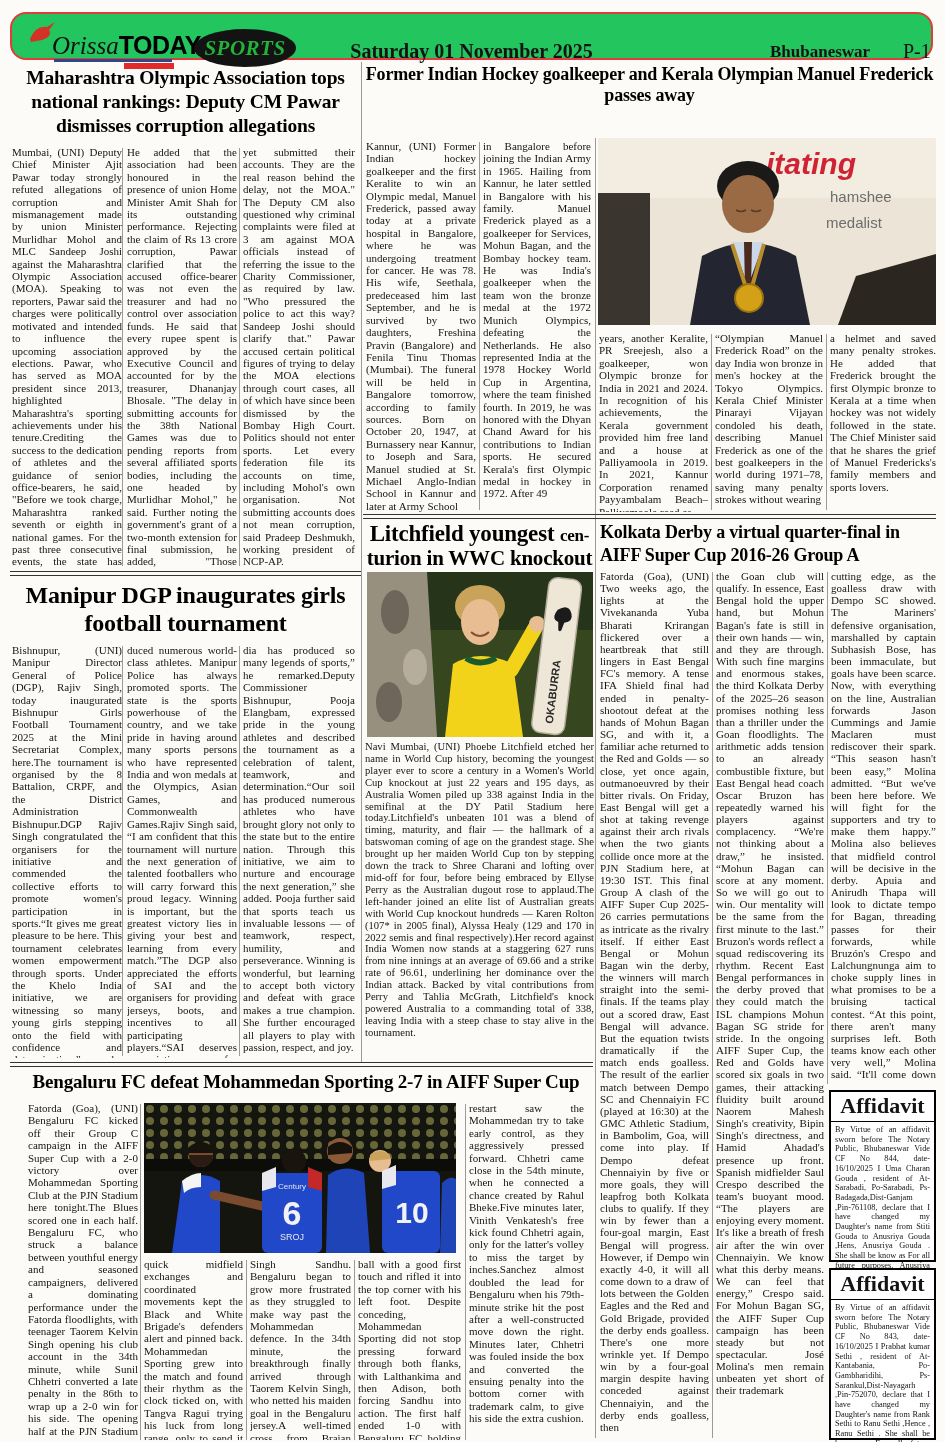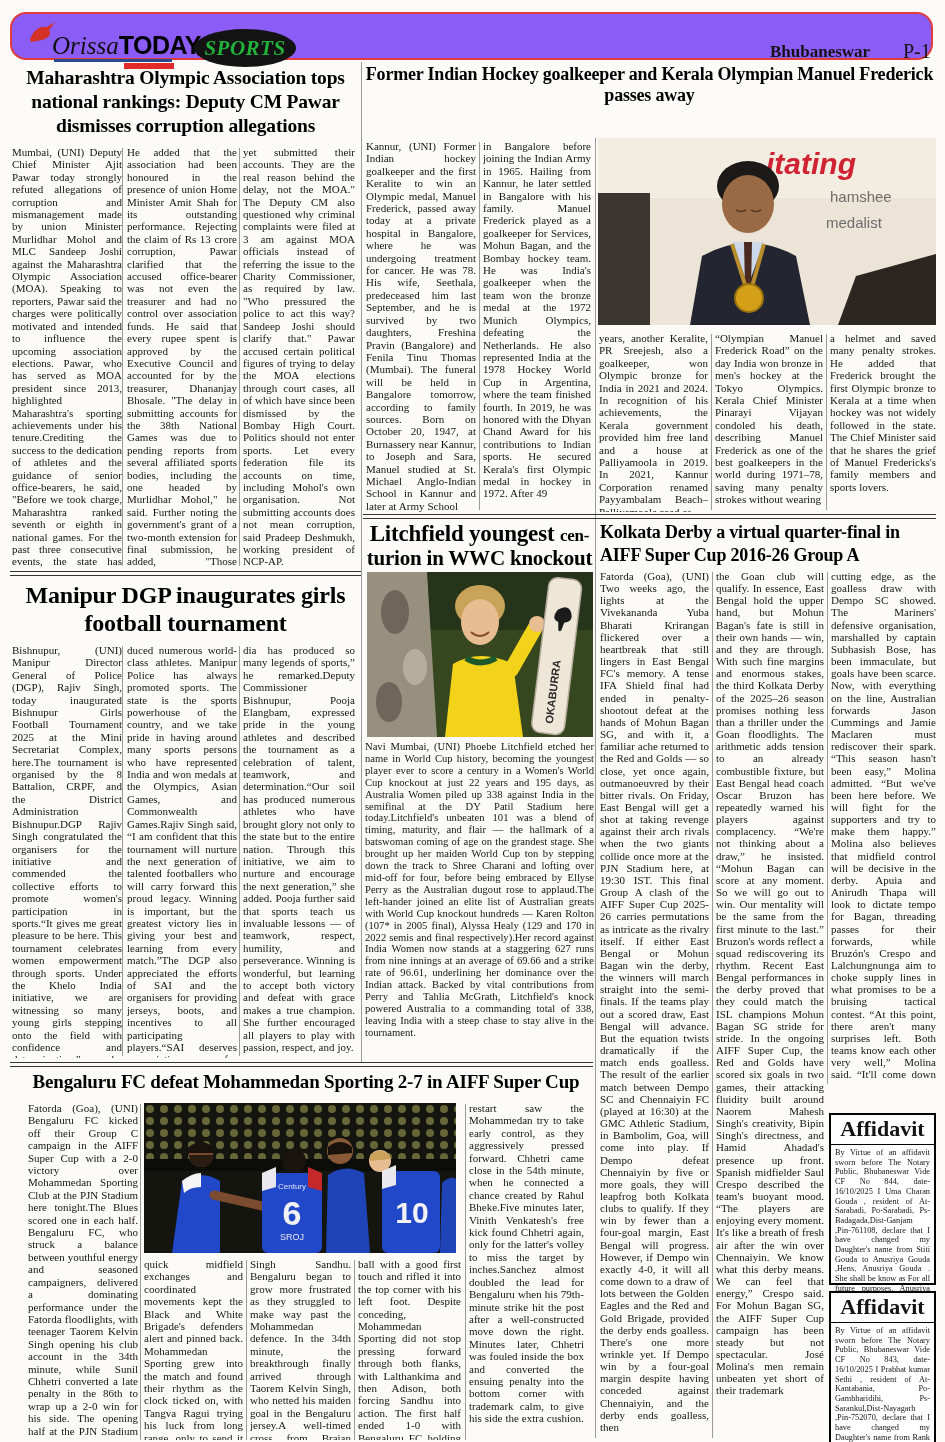--- a/index.html
+++ b/index.html
@@ -7,36 +7,36 @@
        font-family:"Liberation Serif","DejaVu Serif",serif;color:#141414;}
   .abs{position:absolute;}
   .col{position:absolute;font:11px/12.4px "Liberation Serif","DejaVu Serif",serif;
        text-align:justify;overflow:hidden;color:#151515;word-spacing:.2px;}
   .col.tall{line-height:12.15px;}
   .hl{position:absolute;font-family:"Liberation Serif","DejaVu Serif",serif;font-weight:bold;
       color:#000;text-align:center;letter-spacing:-.2px;}
   .vrule{position:absolute;width:1px;background:#9a9a9a;}
   .hrule2{position:absolute;height:3px;border-top:1px solid #333;border-bottom:1px solid #333;}
   
-  .masthead{position:absolute;left:10px;top:12px;width:919px;height:44px;background:#8b5cf6;
+  .masthead{position:absolute;left:10px;top:12px;width:919px;height:44px;background:#22c55e;
             border:2.5px solid #e23b3b;border-radius:16px;}
   .brand{position:absolute;left:40px;top:17px;white-space:nowrap;}
   .brand .it{font:italic 25px "Liberation Serif",serif;color:#101010;}
   .brand .bd{font:bold 25px "Liberation Sans","DejaVu Sans",sans-serif;color:#000;letter-spacing:-.5px;}
   .brand-blue{position:absolute;left:42px;top:45px;width:118px;height:3px;background:#2b4a8b;}
   .brand-red{position:absolute;left:112px;top:49px;width:50px;height:6px;background:#e22a2a;}
   .sports-oval{position:absolute;left:182px;top:15px;width:102px;height:38px;background:#131313;
                border-radius:50%;display:flex;align-items:center;justify-content:center;}
   .sports-oval span{font:bold italic 21px "Liberation Serif",serif;color:#22b33a;letter-spacing:.5px;}
   .mast-date{position:absolute;left:0;right:0;top:26px;text-align:center;
              font:bold 20px "Liberation Serif",serif;}
   .mast-city{position:absolute;left:758px;top:28px;font:bold 17px "Liberation Serif",serif;}
   .mast-page{position:absolute;left:891px;top:26px;font:20px "Liberation Serif",serif;}
   
-  .affi{position:absolute;left:829px;width:107px;border:2px solid #000;background:#fff;box-sizing:border-box;margin-top:23px;}
+  .affi{position:absolute;left:829px;width:107px;border:2px solid #000;background:#fff;box-sizing:border-box;}
   .affi-title{font:bold 22px "Liberation Serif",serif;text-align:center;border-bottom:1.5px solid #000;
               padding:1px 0 2px;}
   .affi-body{font:8.3px/9.7px "Liberation Serif",serif;text-align:justify;padding:3px 4px 1px;}
   .affi-sign{font:bold 11px "Liberation Serif",serif;padding:0 4px 3px;}
   .photo{position:absolute;overflow:hidden;}
   .photo svg{display:block;}
 </style>
 </head>
 <body>
 
@@ -45,20 +45,21 @@
     <path d="M2,19 Q8,5 19,7 L27,2 L21,10 Q25,16 14,20 L3,22 Z" fill="#d63126"></path>
   </svg>
   <div class="brand">
     <span class="it">Orissa</span><span class="bd">TODAY</span>
   </div>
   <div class="brand-blue"></div>
   <div class="brand-red"></div>
   <div class="sports-oval">
     <span>SPORTS</span>
   </div>
+  <div class="mast-date">Saturday 01 November 2025</div>
   <div class="mast-city">Bhubaneswar</div>
   <div class="mast-page">P-1</div>
 </div>
 
 <div class="vrule" style="left:361px;top:62px;height:1000px"></div>
 <div class="vrule" style="left:595px;top:138px;height:1300px"></div>
 
 <div class="hl" style="left:10px;top:66px;width:351px;font-size:19.5px;line-height:1.22">Maharashtra Olympic Association tops national rankings: Deputy CM Pawar dismisses corruption allegations</div>
 <div class="col" style="left:12px;top:146px;width:110px;height:422px">Mumbai, (UNI) Deputy Chief Minister Ajit Pawar today strongly refuted allegations of corruption and mismanagement made by union Minister Murlidhar Mohol and MLC Sandeep Joshi against the Maharashtra Olympic Association (MOA). Speaking to reporters, Pawar said the charges were politically motivated and intended to influence the upcoming association elections. Pawar, who has served as MOA president since 2013, highlighted Maharashtra's sporting achievements under his tenure.Crediting the success to the dedication of athletes and the guidance of senior office-bearers, he said, "Before we took charge, Maharashtra ranked seventh or eighth in national games. For the past three consecutive events, the state has secured the top position."</div>
 <div class="col" style="left:127px;top:146px;width:110px;height:422px">He added that the association had been honoured in the presence of union Home Minister Amit Shah for its outstanding performance. Rejecting the claim of Rs 13 crore corruption, Pawar clarified that the accused office-bearer was not even the treasurer and had no control over association funds. He said that every rupee spent is approved by the Executive Council and accounted for by the treasurer, Dhananjay Bhosale. "The delay in submitting accounts for the 38th National Games was due to pending reports from several affiliated sports bodies, including the one headed by Murlidhar Mohol," he said. Further noting the government's grant of a two-month extension for final submission, he added, "Those organisations have not</div>

